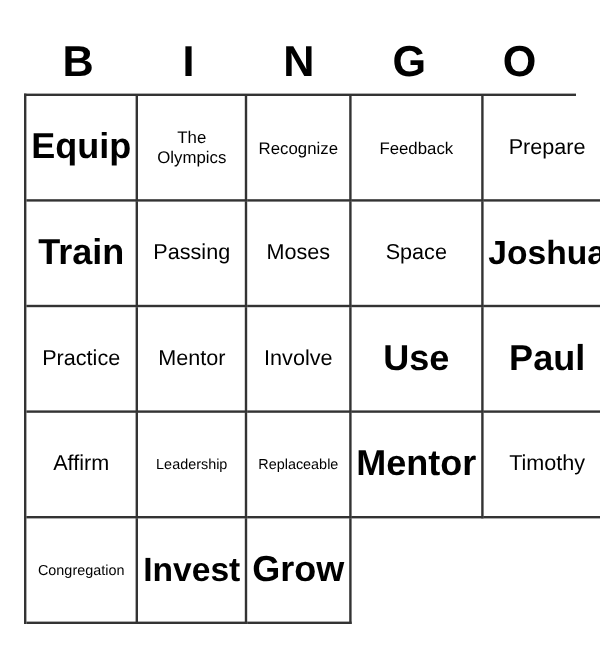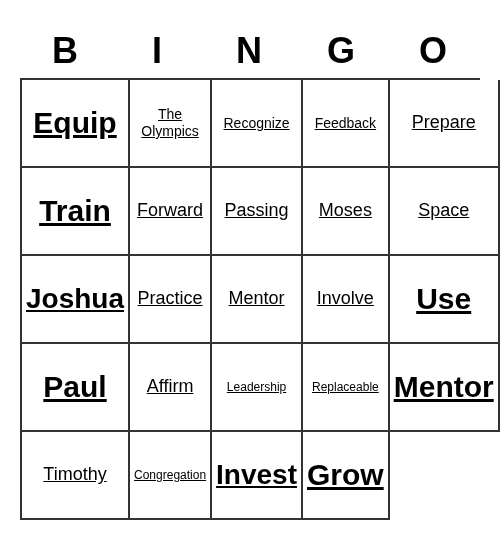--- a/index.html
+++ b/index.html
@@ -34,21 +34,20 @@
       font-weight: bold;
       padding: 6px 0;
       letter-spacing: 2px;
     }
 
     .bingo-grid {
       display: grid;
       grid-template-columns: repeat(5, 1fr);
       border-left: 2px solid #333;
       border-top: 2px solid #333;
-      text-decoration: underline;
     }
 
     .bingo-cell {
       border-right: 2px solid #333;
       border-bottom: 2px solid #333;
       display: flex;
       align-items: center;
       justify-content: center;
       text-align: center;
       height: 88px;
@@ -110,23 +109,20 @@
       <div class="bingo-cell">
         <span class="size-sm">Feedback</span>
       </div>
       <div class="bingo-cell">
         <span class="size-md">Prepare</span>
       </div>
       <div class="bingo-cell">
         <span class="size-xl">Train</span>
       </div>
       <div class="bingo-cell">
-        <span class="size-md">Forward</span>
-      </div>
-      <div class="bingo-cell">
         <span class="size-md">Passing</span>
       </div>
       <div class="bingo-cell">
         <span class="size-md">Moses</span>
       </div>
       <div class="bingo-cell">
         <span class="size-md">Space</span>
       </div>
       <div class="bingo-cell">
         <span class="size-lg">Joshua</span>

